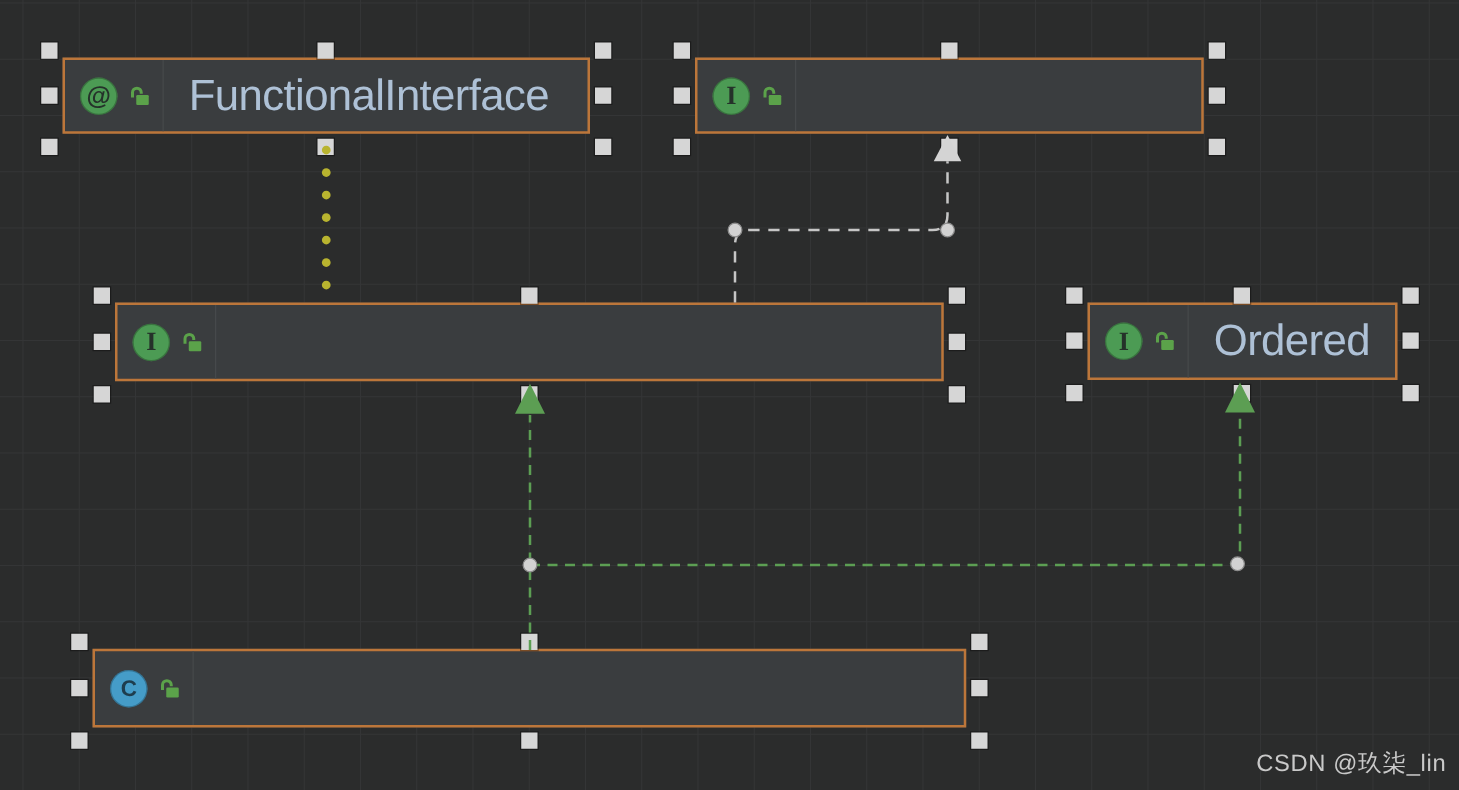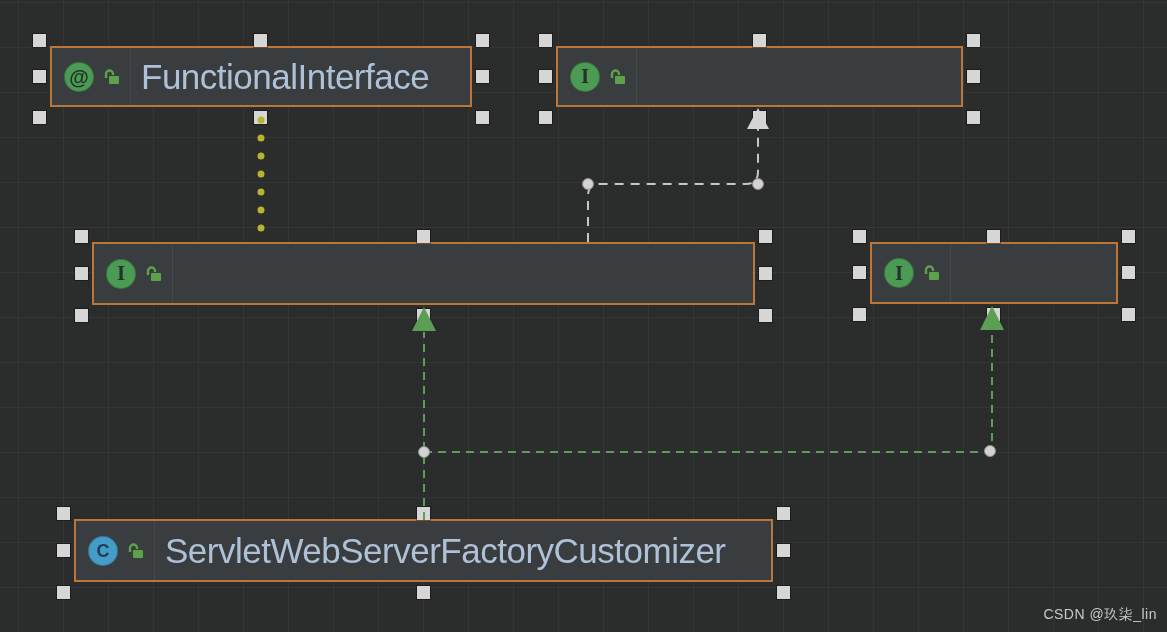--- a/index.html
+++ b/index.html
@@ -50,21 +50,21 @@
   .kind-annotation,.kind-interface{background:var(--interface-icon-green);}
   .kind-class{background:var(--class-icon-blue);}
   .kind-icon i{font-style:normal;font-weight:700;color:#25322a;font-size:20px;line-height:1;}
   .kind-class i{color:#1e3d4e;font-size:18px;}
   .kind-interface i{font-family:"Liberation Serif",serif;font-size:21px;}
   .lock{width:20px;height:20px;flex:0 0 20px;margin-right:8px;display:block;}
   .lock svg{display:block;width:20px;height:20px;}
   .lock rect{fill:var(--lock-green);}
   .lock path{stroke:var(--lock-green);stroke-width:2.4;fill:none;}
   .divider{width:1px;align-self:stretch;background:#46494b;flex:0 0 1px;}
-  .label-wrap{margin-left:10px;white-space:pre;display:flex;align-items:baseline;}
+  .label-wrap{margin-left:20px;white-space:pre;display:flex;align-items:baseline;}
   .label{
     font-size:35px;letter-spacing:-0.5px;color:var(--node-text);
     font-weight:400;
   }
   .generic{font-size:35px;letter-spacing:-0.5px;color:var(--generic-bracket);}
   .tparam{font-size:35px;letter-spacing:-0.5px;color:var(--type-param);}
   .handle{
     position:absolute;width:13px;height:13px;
     background:var(--handle-fill);
     box-shadow:0 0 0 1px rgba(0,0,0,.35);
@@ -79,21 +79,21 @@
   .h-se{right:-19px;bottom:-19px}
   svg.edges{position:absolute;inset:0;z-index:4;pointer-events:none;}
   .edge-dep{stroke:var(--dependency-edge);stroke-width:2;fill:none;stroke-dasharray:9 7;}
   .edge-impl{stroke:var(--realization-edge);stroke-width:2;fill:none;stroke-dasharray:8 6;}
   .arrow-dep{fill:#d4d4d4;}
   .arrow-impl{fill:var(--realization-edge);}
   .waypoint{fill:#d2d2d2;stroke:#8d8d8d;stroke-width:1;}
   .anno-dot{fill:var(--annotation-edge-dots);}
   .watermark{
     position:absolute;right:10px;bottom:8px;z-index:6;
-    color:var(--watermark-color);font-size:14px;letter-spacing:0.5px;
+    color:var(--watermark-color);font-size:19px;letter-spacing:0.5px;
   }
 </style>
 </head>
 <body>
 
 <div class="canvas">
 
   <svg class="edges" width="1167" height="632" viewBox="0 0 1167 632">
 
     <g>
@@ -194,20 +194,21 @@
     <span class="kind-icon kind-interface">
         <i>I</i>
       </span>
     <span class="lock">
       <svg viewBox="0 0 20 20">
           <rect x="7" y="9" width="10" height="8" rx="1"></rect>
           <path d="M4 11 V7 a3.5 3.5 0 0 1 7 0 V8"></path>
         </svg>
     </span>
     <span class="divider"></span>
+    <span class="label-wrap"><span class="label">Ordered</span></span>
   <span class="handle h-nw"></span>
       <span class="handle h-n"></span>
       <span class="handle h-ne"></span>
       <span class="handle h-w"></span>
       <span class="handle h-e"></span>
       <span class="handle h-sw"></span>
       <span class="handle h-s"></span>
       <span class="handle h-se"></span>
     </div>
 
@@ -215,21 +216,20 @@
     <span class="kind-icon kind-class">
         <i>C</i>
       </span>
     <span class="lock">
       <svg viewBox="0 0 20 20">
           <rect x="7" y="9" width="10" height="8" rx="1"></rect>
           <path d="M4 11 V7 a3.5 3.5 0 0 1 7 0 V8"></path>
         </svg>
     </span>
     <span class="divider"></span>
-    <span class="label-wrap"><span class="label">ServletWebServerFactoryCustomizer</span></span>
   <span class="handle h-nw"></span>
       <span class="handle h-n"></span>
       <span class="handle h-ne"></span>
       <span class="handle h-w"></span>
       <span class="handle h-e"></span>
       <span class="handle h-sw"></span>
       <span class="handle h-s"></span>
       <span class="handle h-se"></span>
     </div>
 

